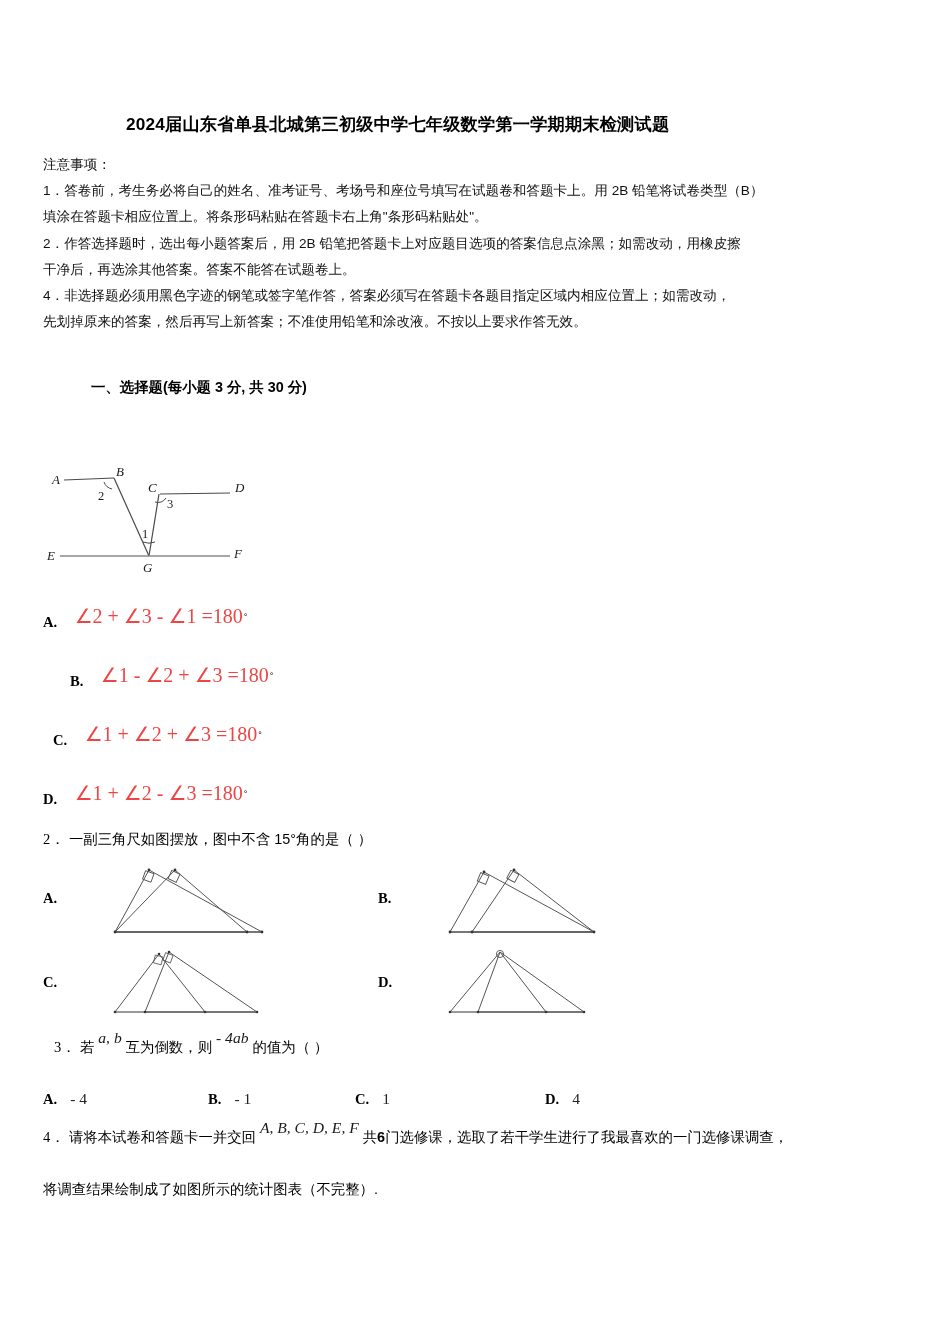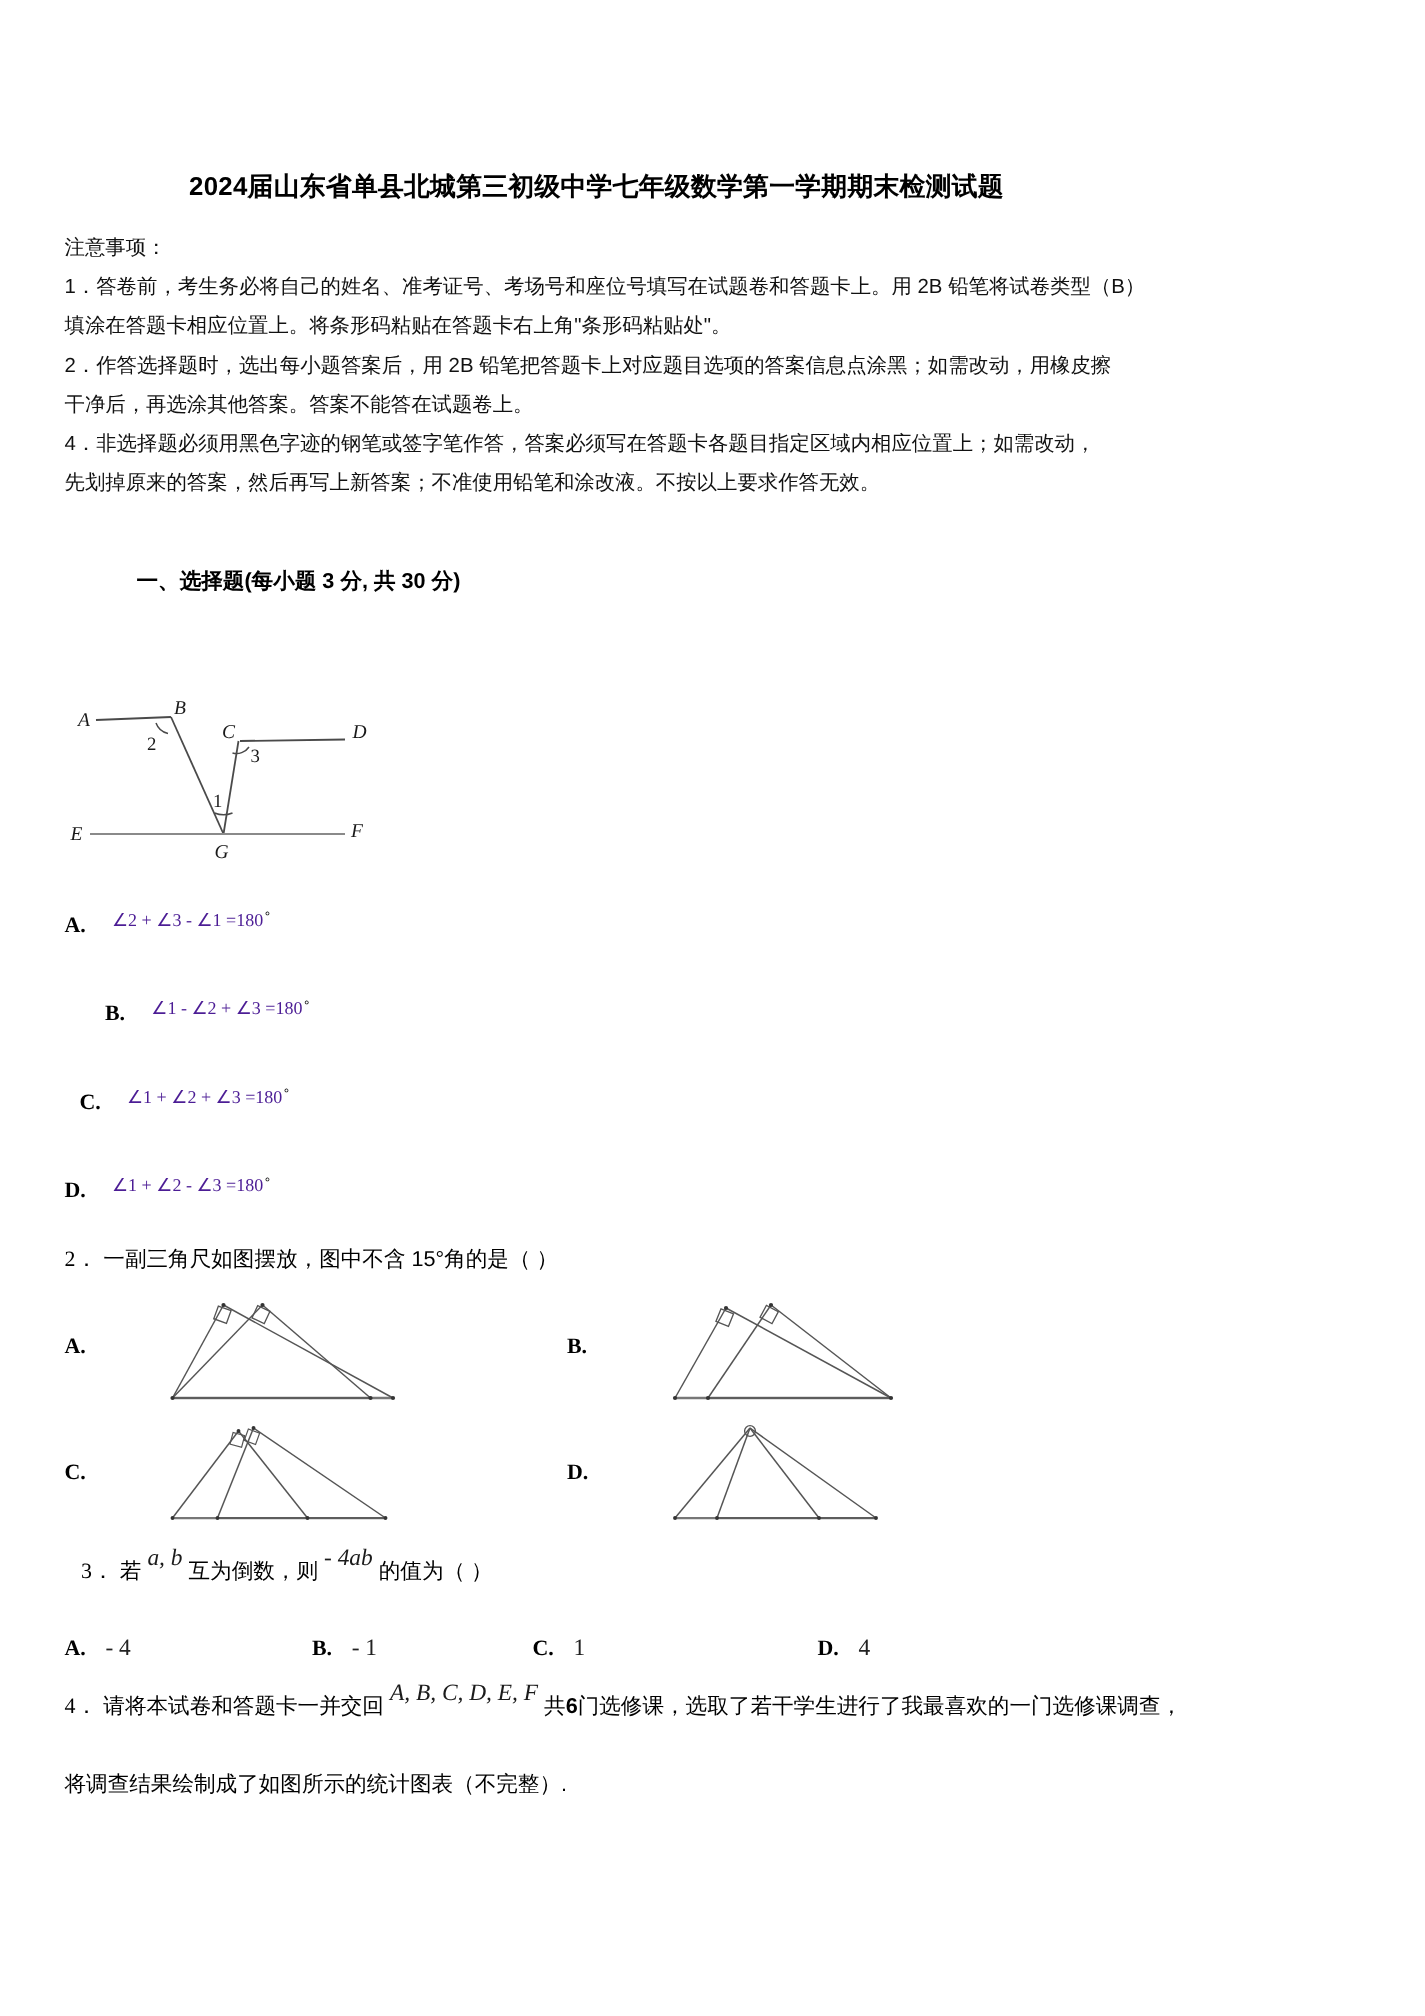--- a/index.html
+++ b/index.html
@@ -109,22 +109,22 @@
     font-family: "Liberation Sans", sans-serif;
     white-space: nowrap;
   }
   .opt-label {
     font-family: "Liberation Serif", serif;
     font-weight: bold;
     font-size: 14.6px;
   }
   .opt-math {
     font-family: "Liberation Serif", serif;
-    font-size: 12px;
-    color: #4c1d95;
+    font-size: 20px;
+    color: #ef4444;
     margin-left: 13px;
     position: relative;
     top: -4px;
   }
   .deg {
     font-size: 9px;
     position: relative;
     top: -7px;
     left: 1px;
   }

